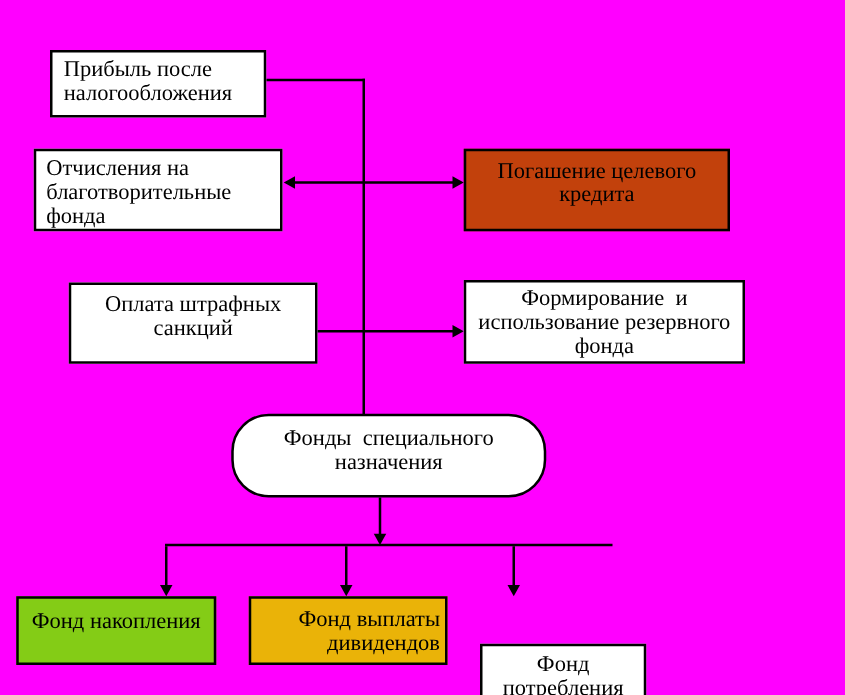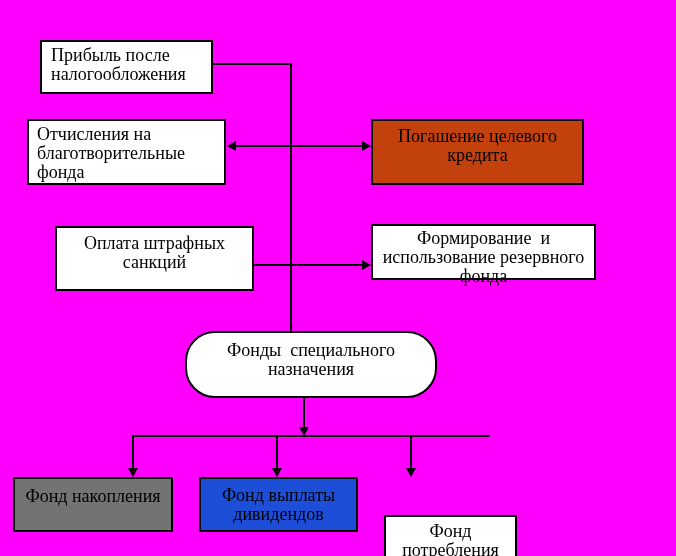--- a/index.html
+++ b/index.html
@@ -26,21 +26,21 @@
   .arrow { position: absolute; width: 0; height: 0; }
   .arrow.left  { border-top: 5px solid transparent; border-bottom: 5px solid transparent; border-right: 9px solid #000000; }
   .arrow.right { border-top: 5px solid transparent; border-bottom: 5px solid transparent; border-left: 9px solid #000000; }
   .arrow.down  { border-left: 5px solid transparent; border-right: 5px solid transparent; border-top: 9px solid #000000; }
 
   
   #n-profit   { left: 40px;  top: 40px;  width: 173px; height: 54px; padding: 4px 9px; }
   #n-charity  { left: 27px;  top: 119px; width: 199px; height: 66px; padding: 4px 8px; }
   #n-penalty  { left: 27px;  top: 226px; width: 199px; height: 65px; padding: 6px 4px; margin-left: 28px; }
   #n-loan     { left: 371px; top: 119px; width: 213px; height: 66px; padding: 6px 4px; }
-  #n-reserve  { left: 371px; top: 224px; width: 225px; height: 56px; padding: 3px 2px; }
+  #n-reserve  { left: 371px; top: 224px; width: 225px; height: 67px; padding: 3px 2px; }
   #n-special  { left: 185px; top: 331px; width: 252px; height: 67px; padding: 8px 4px; border-radius: 30px; }
   #n-accum    { left: 13px;  top: 477px; width: 160px; height: 55px; padding: 8px 4px; }
   #n-divid    { left: 199px; top: 477px; width: 159px; height: 55px; padding: 7px 4px; }
   #n-consum   { left: 384px; top: 477px; width: 133px; height: 53px; padding: 5px 4px; }
 
   
   #c-profit-out   { left: 213px; top: 63px;  width: 79px;  height: 2px; }
   #c-main-vert    { left: 290px; top: 63px;  width: 2px;   height: 270px; }
   #c-bi1          { left: 229px; top: 145px; width: 138px; height: 2px; }
   #a-bi1-left     { left: 227px; top: 141px; }
@@ -100,21 +100,21 @@
   <div class="node ctr" id="n-loan" style="background: #c2410c; border-color: rgb(0, 0, 0); color: rgb(0, 0, 0);">Погашение целевого
 кредита</div>
 
   <div class="node ctr" id="n-reserve" style="background: rgb(255, 255, 255); border-color: rgb(0, 0, 0); color: rgb(0, 0, 0);">Формирование  и
 использование резервного
 фонда</div>
 
   <div class="node ctr" id="n-special" style="background: rgb(255, 255, 255); border-color: rgb(0, 0, 0); color: rgb(0, 0, 0);">Фонды  специального
 назначения</div>
 
-  <div class="node ctr" id="n-accum" style="background: #737373; border-color: rgb(0, 0, 0); color: rgb(0, 0, 0);">Фонд накопления</div>
+  <div class="node ctr" id="n-accum" style="background: #84cc16; border-color: rgb(0, 0, 0); color: rgb(0, 0, 0);">Фонд накопления</div>
 
-  <div class="node ctr" id="n-divid" style="background: #1d4ed8; border-color: rgb(0, 0, 0); color: rgb(0, 0, 0);">Фонд выплаты
+  <div class="node ctr" id="n-divid" style="background: #eab308; border-color: rgb(0, 0, 0); color: rgb(0, 0, 0); text-align: right;">Фонд выплаты
 дивидендов</div>
 
   <div class="node ctr" id="n-consum" style="background: rgb(255, 255, 255); border-color: rgb(0, 0, 0); color: rgb(0, 0, 0); margin-top: 38px;">Фонд
 потребления</div>
 
 </div>
 
 </body></html>

